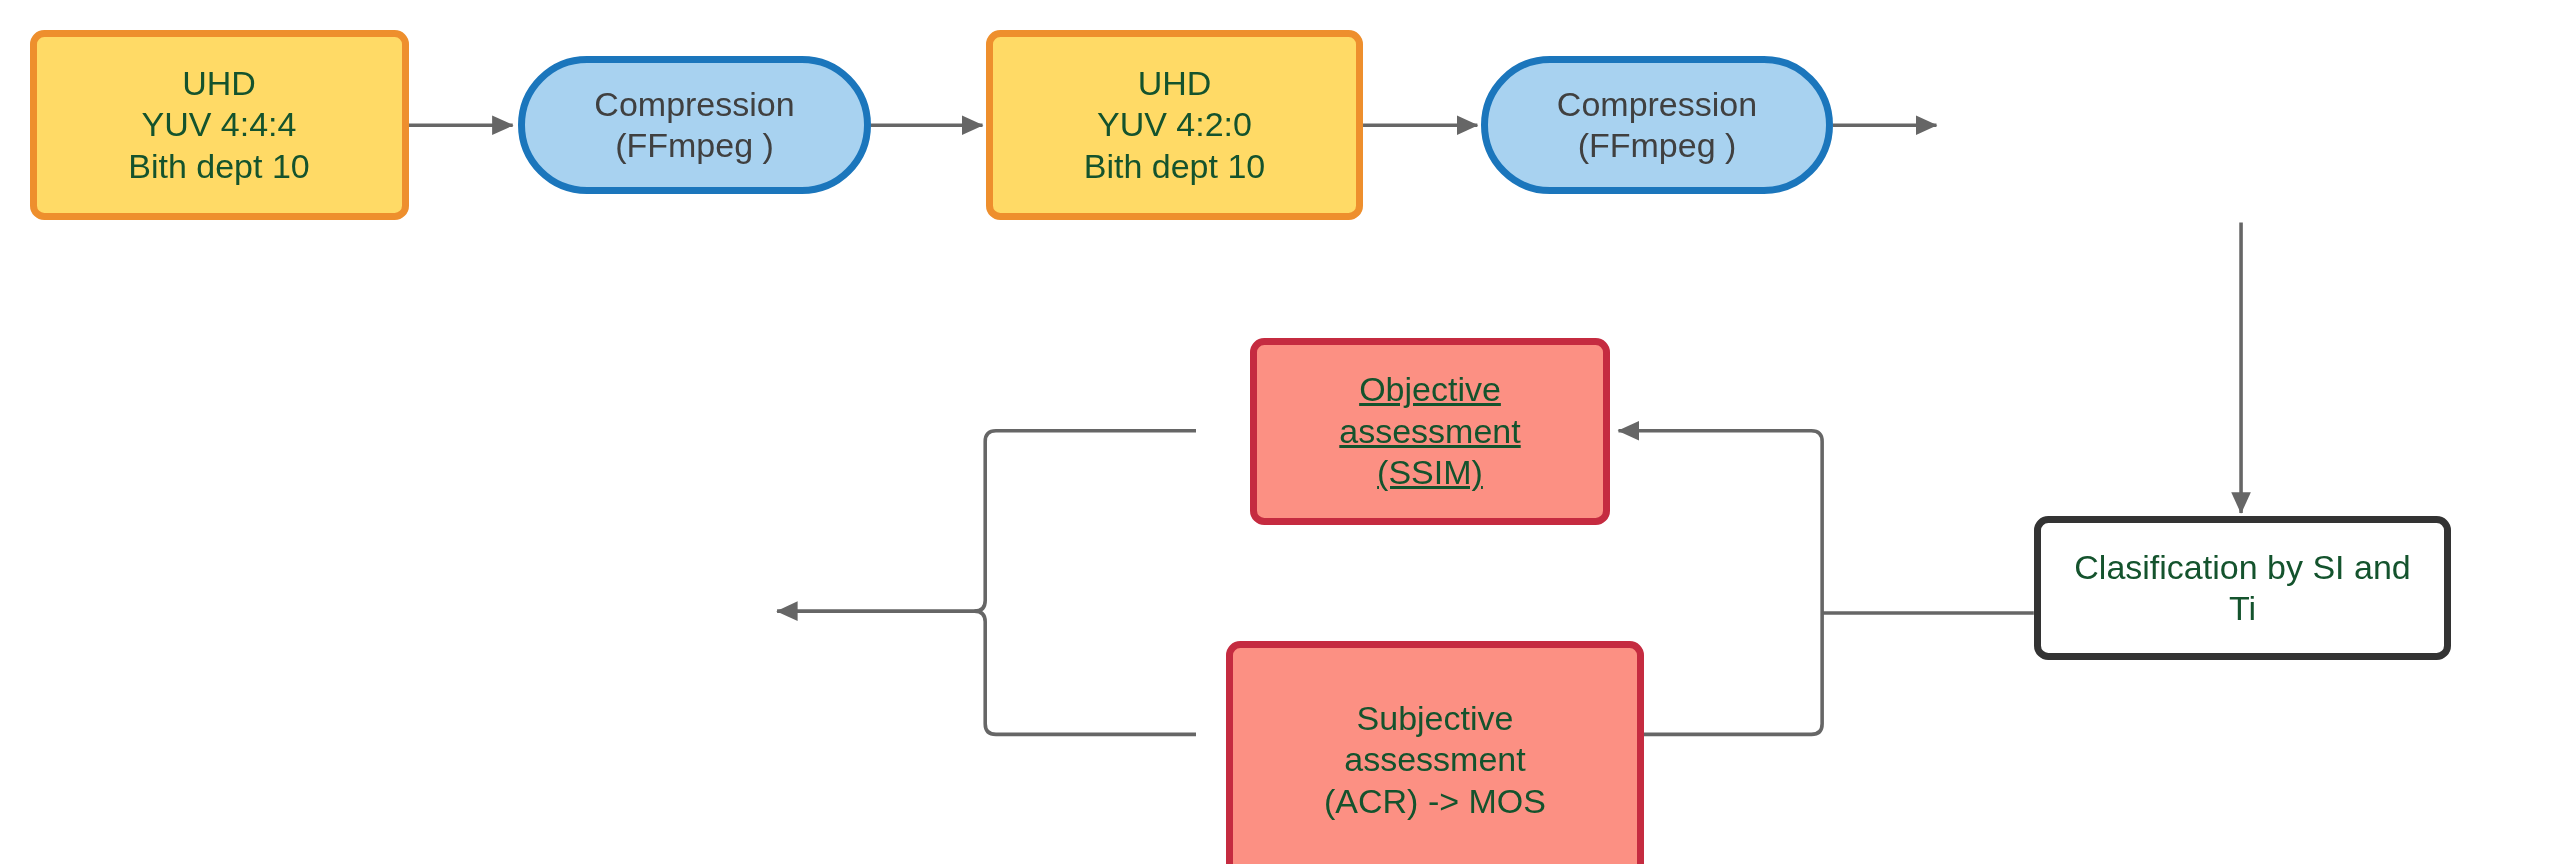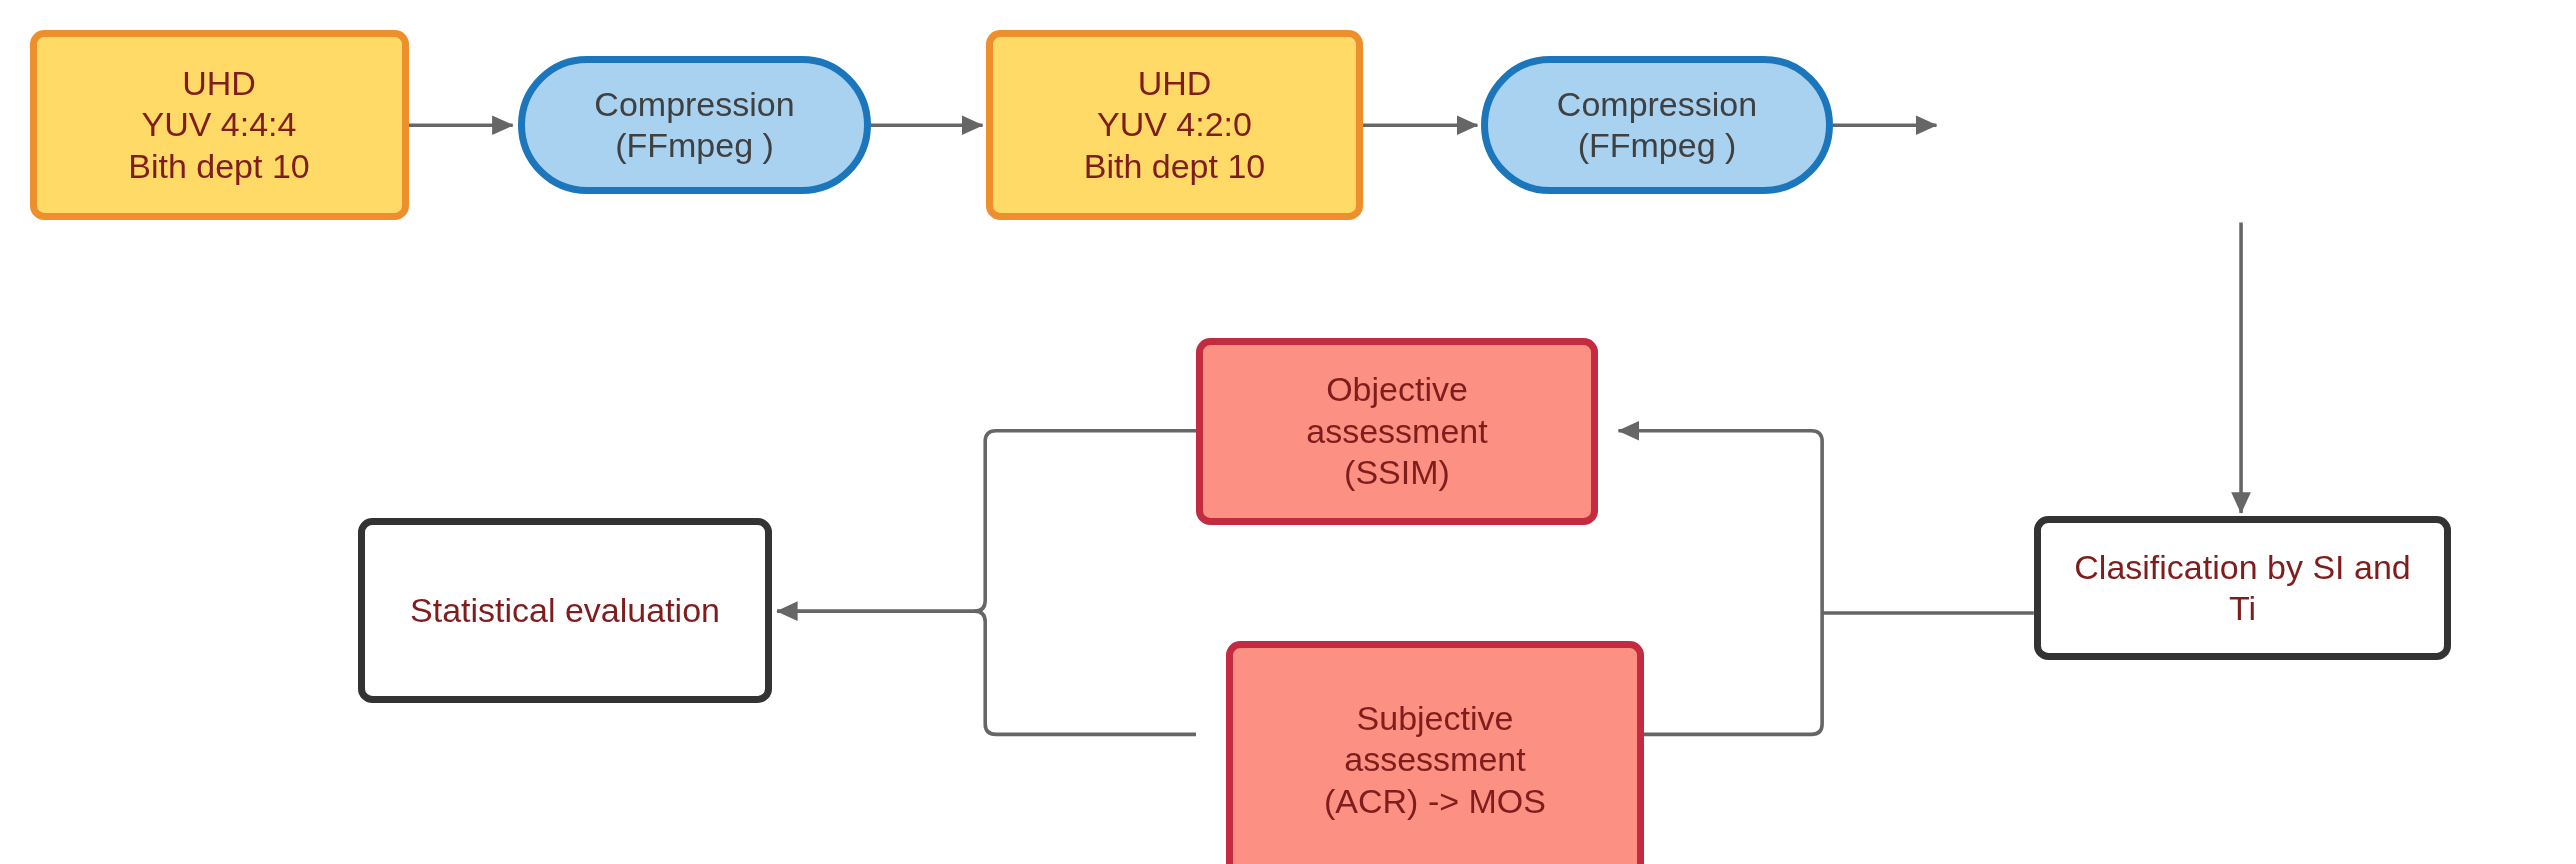--- a/index.html
+++ b/index.html
@@ -15,37 +15,37 @@
   .edge { fill: none; stroke-width: 4px; }
   .node {
     position: absolute;
     box-sizing: border-box;
     display: flex;
     align-items: center;
     justify-content: center;
     text-align: center;
     font-size: 34px;
     line-height: 1.22;
-    color: #7f1d1d;
+    color: #14532d;
     border-radius: 14.3px;
     border: 7.1px solid transparent;
   }
   .node .txt { white-space: pre-line; }
   .node.yellow { background: #FFDA66; border-color: #EE8F2D; }
   .node.blue   { background: #A8D2F0; border-color: #1B76BC; border-radius: 892px; color: #404040; }
   .node.red    { background: #FC9083; border-color: #C52B40; }
   .node.white  { background: #FFFFFF; border-color: #333333; }
 
   
   #n-uhd444        { left: 29.5px;   top: 30px;  width: 379px; height: 190px; }
   #n-comp1         { left: 518px;  top: 56px;  width: 353px; height: 138px; }
   #n-uhd420        { left: 986px; top: 30px;  width: 377px; height: 190px; }
   #n-comp2         { left: 1481px; top: 56px;  width: 352px; height: 138px; }
   #n-encoded       { left: 1940px; top: 30px;  width: 601px; height: 190px; }
-  #n-objective     { left: 1196px; top: 338px; width: 402px; height: 187px; }
+  #n-objective     { left: 1250px; top: 338px; width: 360px; height: 187px; text-decoration: underline; }
   #n-subjective    { left: 1196px; top: 641px; width: 418px; height: 238px; margin-left: 30px; }
   #n-statistical   { left: 358px;  top: 518px; width: 414px; height: 185px; }
   #n-clasification { left: 2034px; top: 516px; width: 417px; height: 144px; }
 </style>
 </head>
 <body>
 
 <div class="canvas">
 
   <svg class="edges-svg" width="2576" height="865" viewBox="0 0 2884 968" xmlns="http://www.w3.org/2000/svg">
@@ -97,23 +97,20 @@
 assessment
 (SSIM)</span>
   </div>
 
   <div id="n-subjective" class="node red">
     <span class="txt">Subjective
 assessment
 (ACR) -&gt; MOS</span>
   </div>
 
-  <div id="n-statistical" class="node white">
-    <span class="txt">Statistical evaluation</span>
-  </div>
 
   <div id="n-clasification" class="node white">
     <span class="txt">Clasification by SI and
 Ti</span>
   </div>
 
 </div>
 
 
 </body></html>

